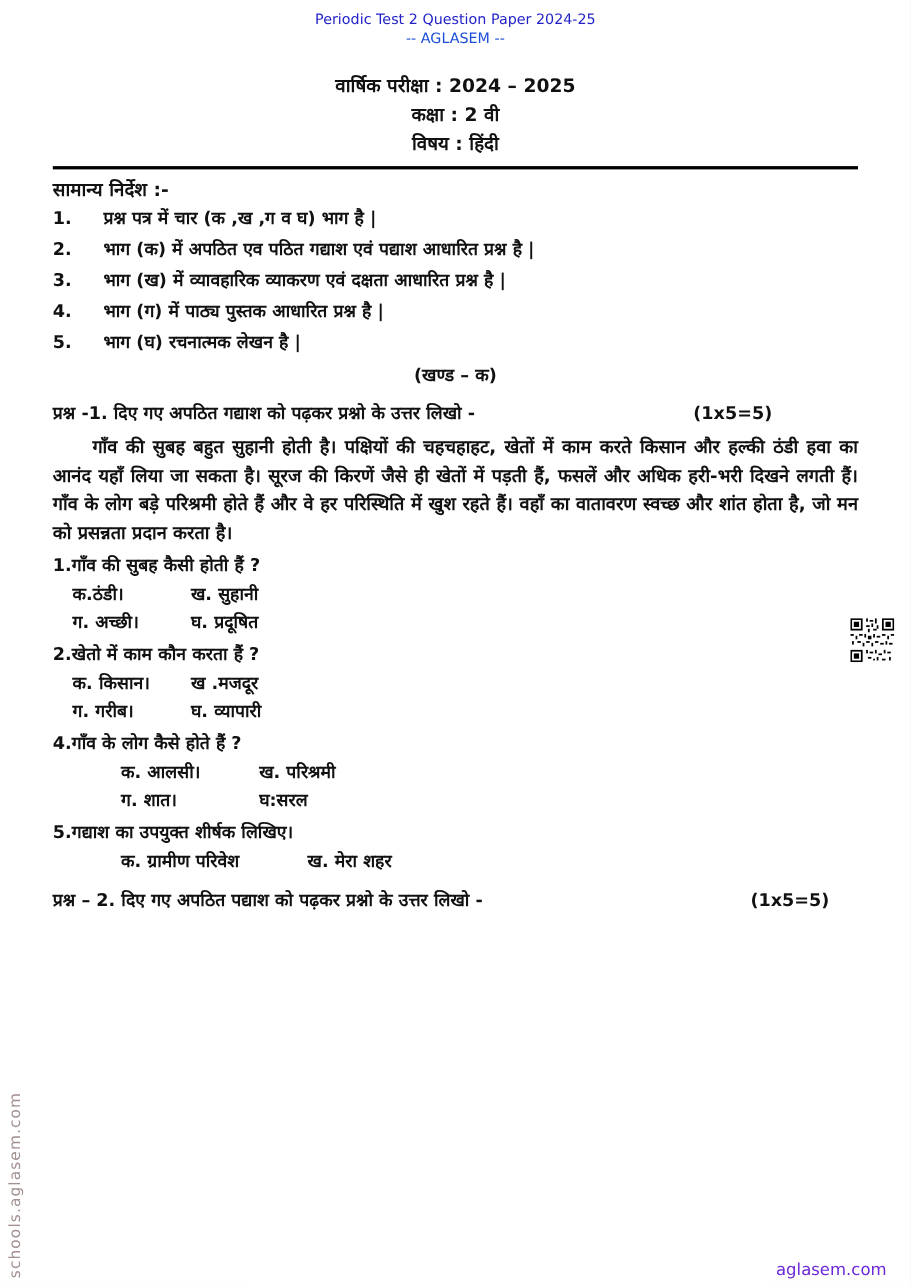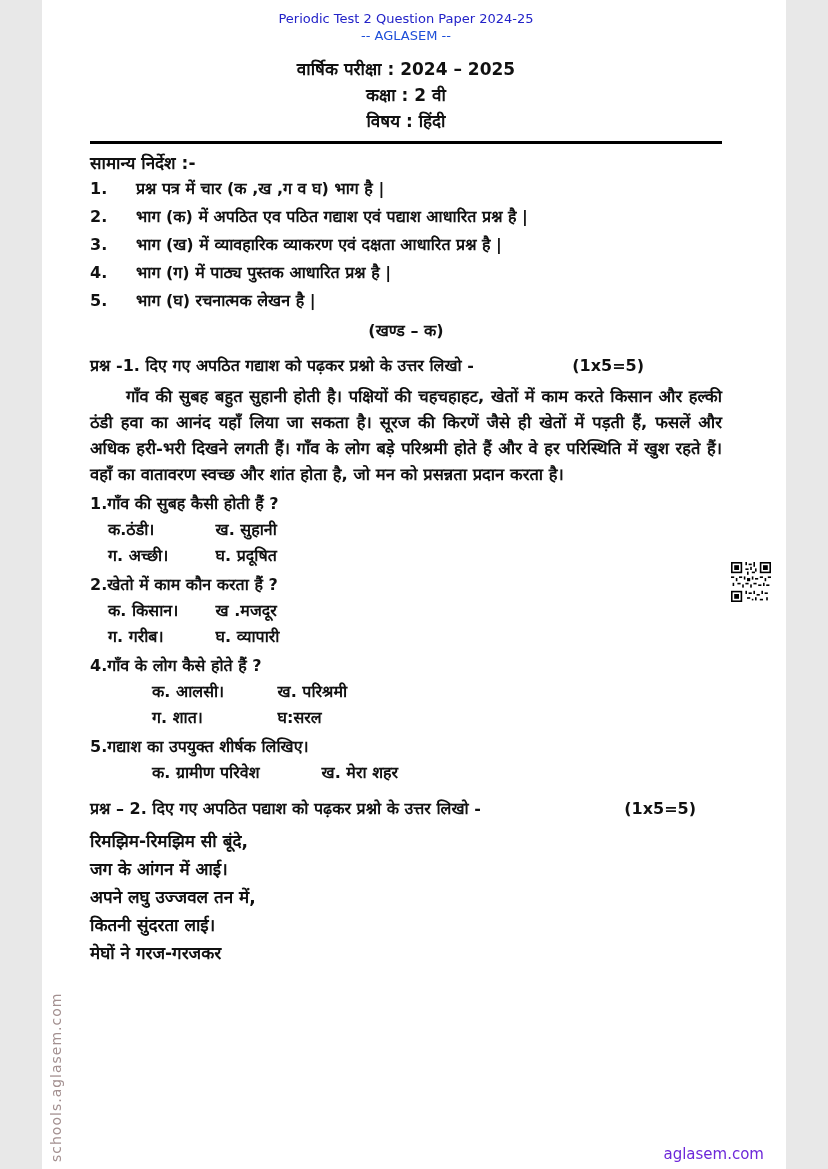--- a/index.html
+++ b/index.html
@@ -1,34 +1,34 @@
 <!DOCTYPE html>
 <html><head>
 <meta charset="utf-8">
 <style>
   html, body { margin: 0; padding: 0; background: #e8e8e8; }
   .page {
     position: relative;
-    width: 744px;
+    width: 828px;
     height: 1169px;
     margin: 0 auto;
     background: #ffffff;
     box-sizing: border-box;
-    padding: 10px 64px 0 48px;
+    padding: 10px 48px 0 48px;
     overflow: hidden;
     font-family: "DejaVu Sans", "Liberation Sans", sans-serif;
     color: #111111;
   }
   
   .doc-header { text-align: center; line-height: 17px; }
   .doc-title { color: #2222c8; font-size: 13px; font-weight: 500; }
   .doc-brand { color: #1d4ed8; font-size: 13px; font-weight: 400; }
 
   
-  .exam-head { margin-top: 12px; text-align: center; font-weight: 700; font-size: 17px; line-height: 26px; }
+  .exam-head { margin-top: 22px; text-align: center; font-weight: 700; font-size: 17px; line-height: 26px; }
   .meta-row { margin-top: 6px; display: flex; justify-content: space-between; align-items: baseline; font-weight: 700; font-size: 17px; padding-left: 14px; }
   .meta-right { margin-right: 178px; }
   .rule { border: none; border-top: 3px solid #000; margin: 7px 0 0 0; }
 
   
   .inst-heading { margin-top: 7px; font-size: 17px; font-weight: 600; line-height: 24px; }
   .inst-row { display: flex; font-size: 16px; font-weight: 600; line-height: 28px; }
   .inst-num { width: 46px; flex: 0 0 46px; }
 
   .section-label { margin-top: 4px; text-align: center; font-size: 16px; font-weight: 600; line-height: 24px; }
@@ -167,27 +167,20 @@
       <span class="opt o1">क. ग्रामीण परिवेश</span>
       <span class="opt">ख. मेरा शहर</span>
     </div>
   </div>
 
   <div class="q-heading">
     <span>प्रश्न – 2. दिए गए अपठित पद्याश  को पढ़कर प्रश्नो के उत्तर लिखो -</span>
     <span class="marks q2-marks">(1x5=5)</span>
   </div>
 
-  <div class="poem">
-    <div>रिमझिम-रिमझिम सी बूंदे,</div>
-    <div>जग के आंगन में आई।</div>
-    <div>अपने लघु उज्जवल तन में,</div>
-    <div>कितनी सुंदरता लाई।</div>
-    <div>मेघों ने गरज-गरजकर</div>
-  </div>
 
   <svg class="qr" viewBox="0 0 25 25" xmlns="http://www.w3.org/2000/svg">
     <rect width="25" height="25" fill="#ffffff"></rect>
     <g fill="#000000">
       <rect x="0" y="0" width="7" height="7"></rect>
       <rect x="1" y="1" width="5" height="5" fill="#ffffff"></rect>
       <rect x="2" y="2" width="3" height="3"></rect>
       <rect x="18" y="0" width="7" height="7"></rect>
       <rect x="19" y="1" width="5" height="5" fill="#ffffff"></rect>
       <rect x="20" y="2" width="3" height="3"></rect>

